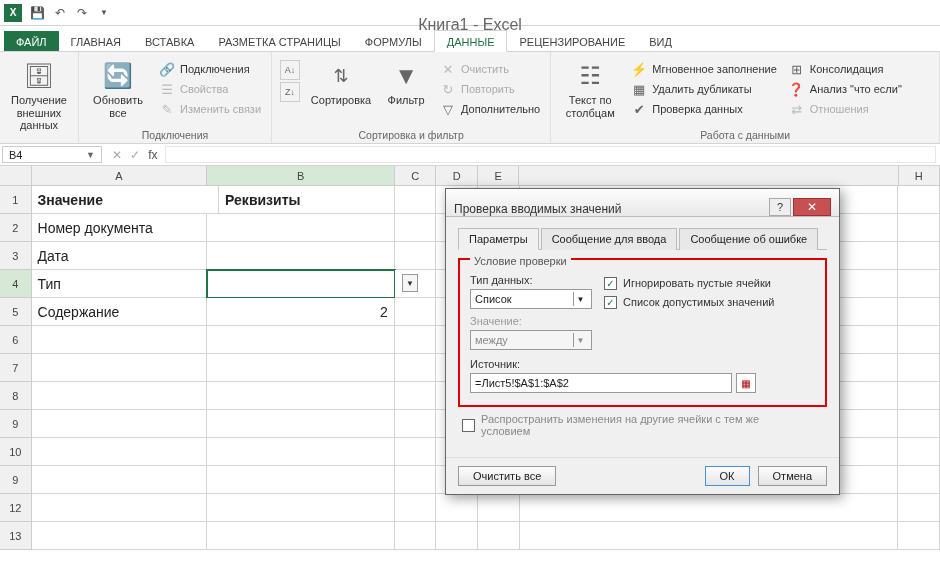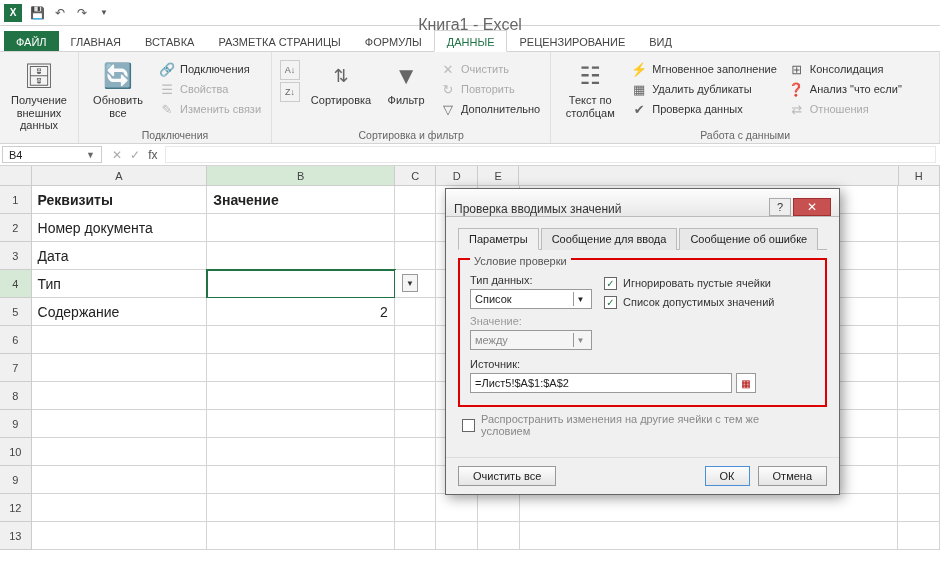--- a/index.html
+++ b/index.html
@@ -233,22 +233,22 @@
     <div class="col-h sel" style="width:190px">B</div>
     <div class="col-h" style="width:42px">C</div>
     <div class="col-h" style="width:42px">D</div>
     <div class="col-h" style="width:42px">E</div>
     <div class="col-h" style="width:384px"></div>
     <div class="col-h" style="width:42px">H</div>
   </div>
   <div class="rows">
     <div class="row">
       <div class="row-h">1</div>
+      <div class="cell hdr" style="width:190px">Значение</div>
       <div class="cell hdr" style="width:178px">Реквизиты</div>
-      <div class="cell hdr" style="width:190px">Значение</div>
       <div class="cell" style="width:42px"></div>
       <div class="cell" style="width:42px"></div>
       <div class="cell" style="width:42px"></div>
       <div class="cell" style="width:384px"></div>
       <div class="cell" style="width:42px"></div>
     </div>
     <div class="row">
       <div class="row-h">2</div>
       <div class="cell" style="width:178px">Номер документа</div>
       <div class="cell" style="width:190px"></div>

